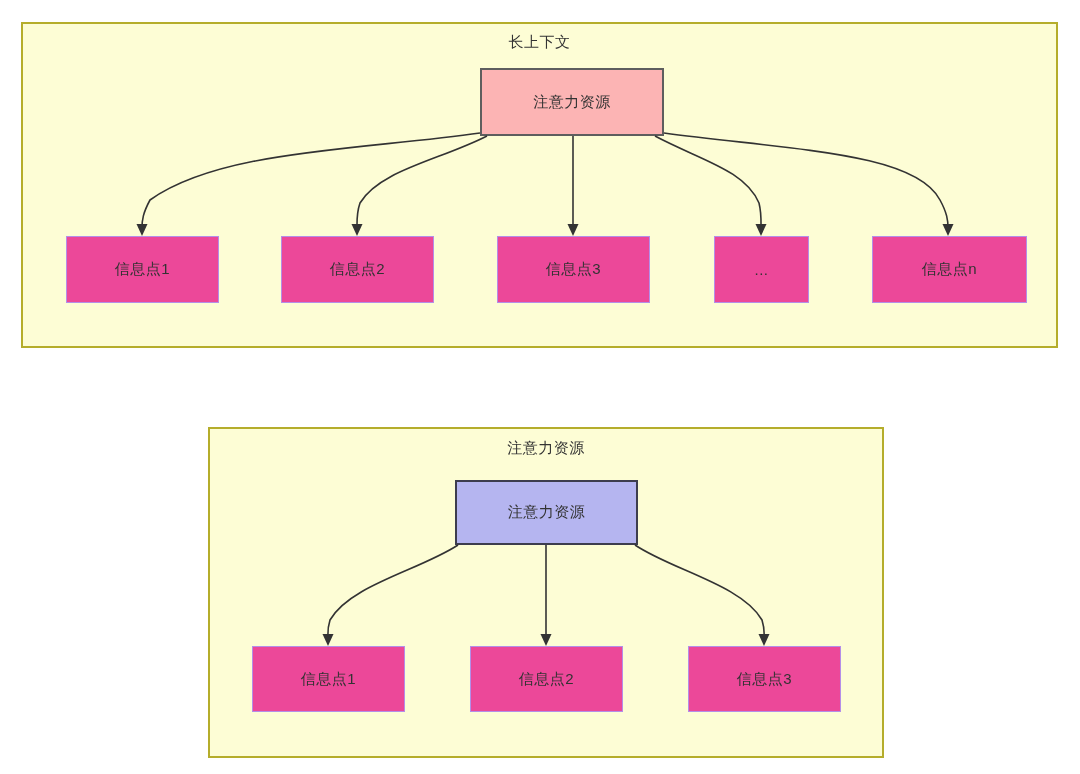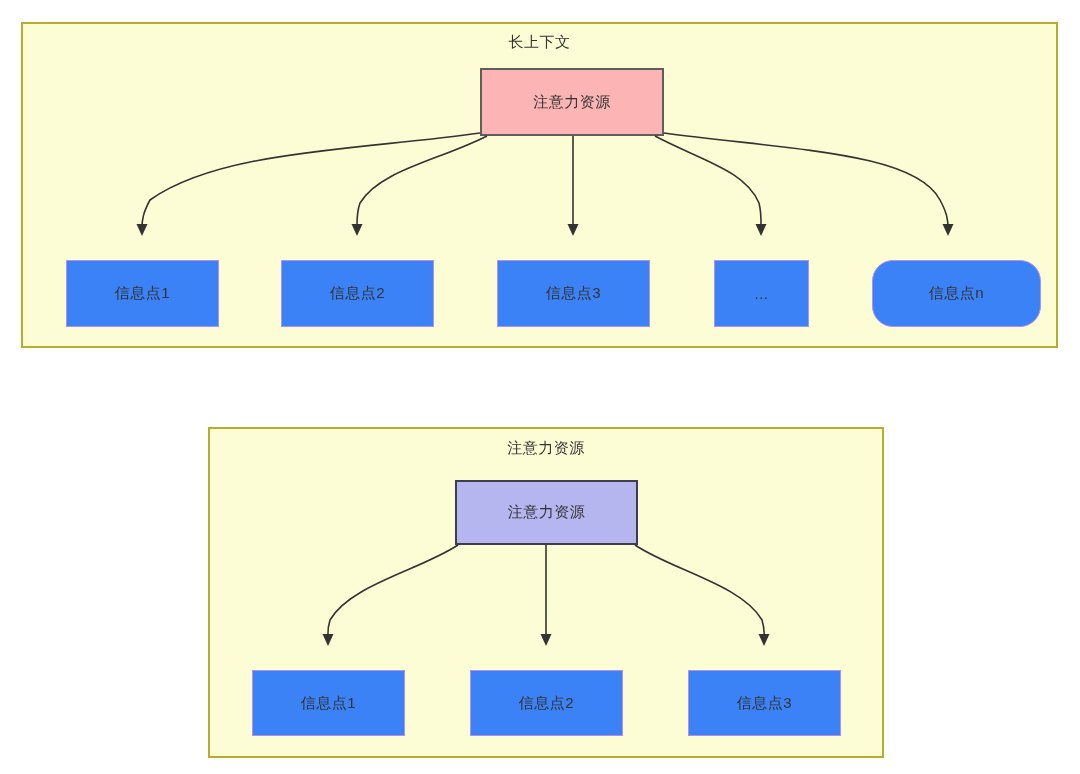--- a/index.html
+++ b/index.html
@@ -69,23 +69,22 @@
   }
   .node-attn-long {
     background: #fcb4b4;
     border: 2px solid #5e5e5e;
   }
   .node-attn-short {
     background: #b5b5f0;
     border: 2px solid #3d3d4e;
   }
   .node-info {
-    background: #3b82f6;
+    background: #ec4899;
     border: 1.5px solid #b48ee8;
-    margin-top: 24px;
   }
   svg.edges {
     position: absolute;
     left: 0; top: 0;
     width: 1080px;
     height: 774px;
     overflow: visible;
     pointer-events: none;
   }
   svg.edges path {
@@ -109,21 +108,21 @@
   <div class="node node-attn-long" style="left:480px; top:68px; width:184px; height:68px;">注意力资源</div>
 
   <div class="node node-info" style="left:66px; top:236px; width:153px; height:67px;">信息点1</div>
 
   <div class="node node-info" style="left:281px; top:236px; width:153px; height:67px;">信息点2</div>
 
   <div class="node node-info" style="left:497px; top:236px; width:153px; height:67px;">信息点3</div>
 
   <div class="node node-info" style="left:714px; top:236px; width:95px; height:67px;">...</div>
 
-  <div class="node node-info" style="left:872px; top:236px; width:169px; height:67px;border-radius:21px;">信息点n</div>
+  <div class="node node-info" style="left:872px; top:236px; width:155px; height:67px;">信息点n</div>
 
   <div class="panel" id="panel-short">
     <div class="panel-title" id="title-short">注意力资源</div>
   </div>
 
   <div class="node node-attn-short" style="left:455px; top:480px; width:183px; height:65px;">注意力资源</div>
 
   <div class="node node-info" style="left:252px; top:646px; width:153px; height:66px;">信息点1</div>
 
   <div class="node node-info" style="left:470px; top:646px; width:153px; height:66px;">信息点2</div>

